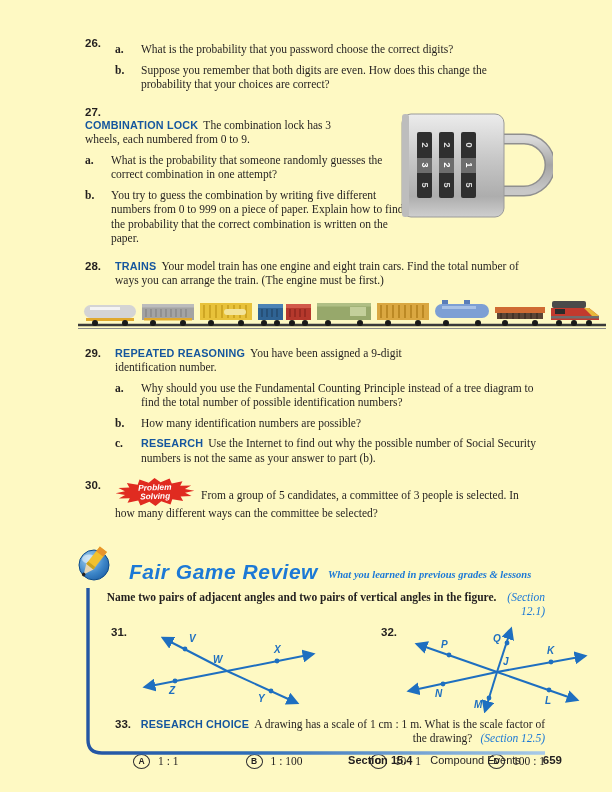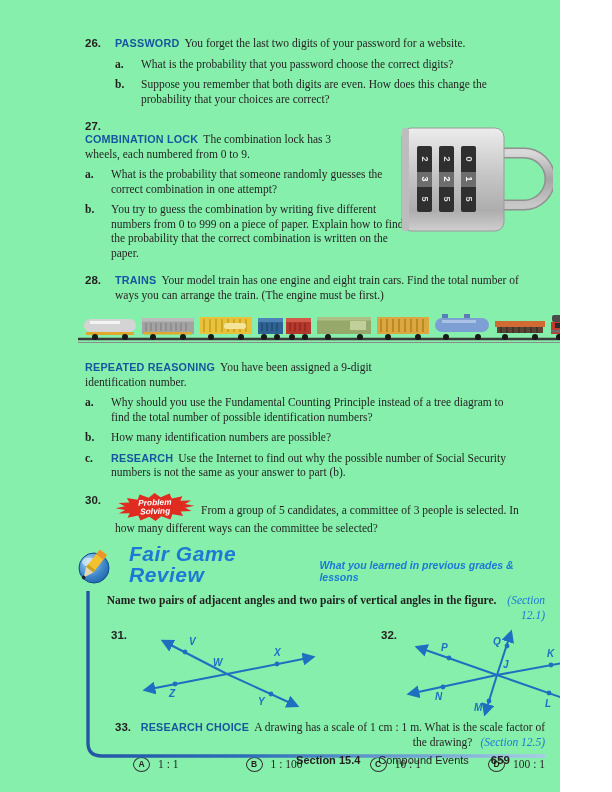--- a/index.html
+++ b/index.html
@@ -1,16 +1,16 @@
 <!DOCTYPE html>
 <html><head>
 <meta charset="utf-8">
 <style>
   html,body{margin:0;padding:0;background:#ffffff;}
-  .page{position:relative;width:560px;height:792px;background:#86efac;overflow:hidden;
+  .page{position:relative;width:612px;height:792px;background:#fef9c3;overflow:hidden;
         font-family:"Liberation Serif",serif;color:#221f1f;}
   .content{position:absolute;left:85px;top:36px;width:460px;}
 
   
   .prob{display:flex;margin-bottom:13px;}
   .pnum{width:30px;flex-shrink:0;font-family:"Liberation Sans",sans-serif;
         font-weight:bold;font-size:11.5px;padding-top:1px;}
   .pbody{flex:1;font-size:11.5px;line-height:14.5px;}
   .kw{font-family:"Liberation Sans",sans-serif;font-weight:bold;font-size:10.8px;
       color:#15569e;margin-right:5px;letter-spacing:.2px;}
@@ -29,22 +29,22 @@
   .trainrow{margin:4px 0 10px -7px;}
 
   
   .badge{display:inline-block;vertical-align:-7px;margin-right:6px;transform:rotate(-2deg);}
 
   
   .fgr{margin-top:8px;}
   .fgr-head{display:flex;align-items:flex-end;margin-left:-10px;}
   .fgr-icon{flex-shrink:0;margin-right:8px;}
   .fgr-title{font-family:"Liberation Sans",sans-serif;font-weight:bold;font-style:italic;
-             font-size:21px;color:#1c79d6;letter-spacing:.5px;line-height:1;}
-  .fgr-sub{font-family:Liberation Sans, sans-serif;font-weight:bold;font-style:italic;
+             font-size:21px;color:#1c79d6;letter-spacing:.5px;line-height:1;margin-top:32px;}
+  .fgr-sub{font-family:Liberation Serif, serif;font-weight:bold;font-style:italic;
            font-size:10.5px;color:#1c79d6;margin-left:10px;padding-bottom:2px;}
   .fgr-box{position:relative;margin-top:6px;padding:2px 0 0 16px;text-align:right;}
   .bracket{position:absolute;left:0;top:0;}
   .directions{font-weight:bold;font-size:11.5px;line-height:14.5px;}
   .secref{font-style:italic;color:#1c79d6;font-weight:normal;margin-left:8px;}
   .diagrow{display:flex;margin-top:6px;}
   .diag{display:flex;}
   .diag .pnum{width:26px;}
   .diag32{margin-left:36px;}
 
@@ -67,21 +67,20 @@
 </style>
 </head>
 <body>
 
 <div class="page">
   <div class="content">
 
     <div class="prob">
       <div class="pnum">26.</div>
       <div class="pbody">
-        <div><span class="kw">PASSWORD</span><span>You forget the last two digits of your password for a website.</span></div>
         <div class="part">
           <div class="plabel">a.</div>
           <div class="ptext w430">What is the probability that you password choose the correct digits?</div>
         </div>
         <div class="part">
           <div class="plabel">b.</div>
           <div class="ptext w370">Suppose you remember that both digits are even. How does this change the probability that your choices are correct?</div>
         </div>
       </div>
     </div>
@@ -229,20 +228,21 @@
           <rect x="477" y="17" width="10" height="5" fill="#2b2b2b"></rect>
           <rect x="473" y="24" width="48" height="2.5" fill="#6e6e6e"></rect>
           <circle cx="481" cy="31" r="3" fill="#191919"></circle>
             <circle cx="496" cy="31" r="3" fill="#191919"></circle>
             <circle cx="511" cy="31" r="3" fill="#191919"></circle>
         </g>
       </svg>
     </div>
 
     <div class="prob">
+      <div class="pnum">29.</div>
       <div class="pbody">
         <div class="w330"><span class="kw">REPEATED REASONING</span><span>You have been assigned a 9-digit identification number.</span></div>
         <div class="part">
           <div class="plabel">a.</div>
           <div class="ptext w395">Why should you use the Fundamental Counting Principle instead of a tree diagram to find the total number of possible identification numbers?</div>
         </div>
         <div class="part">
           <div class="plabel">b.</div>
           <div class="ptext w400">How many identification numbers are possible?</div>
         </div>

